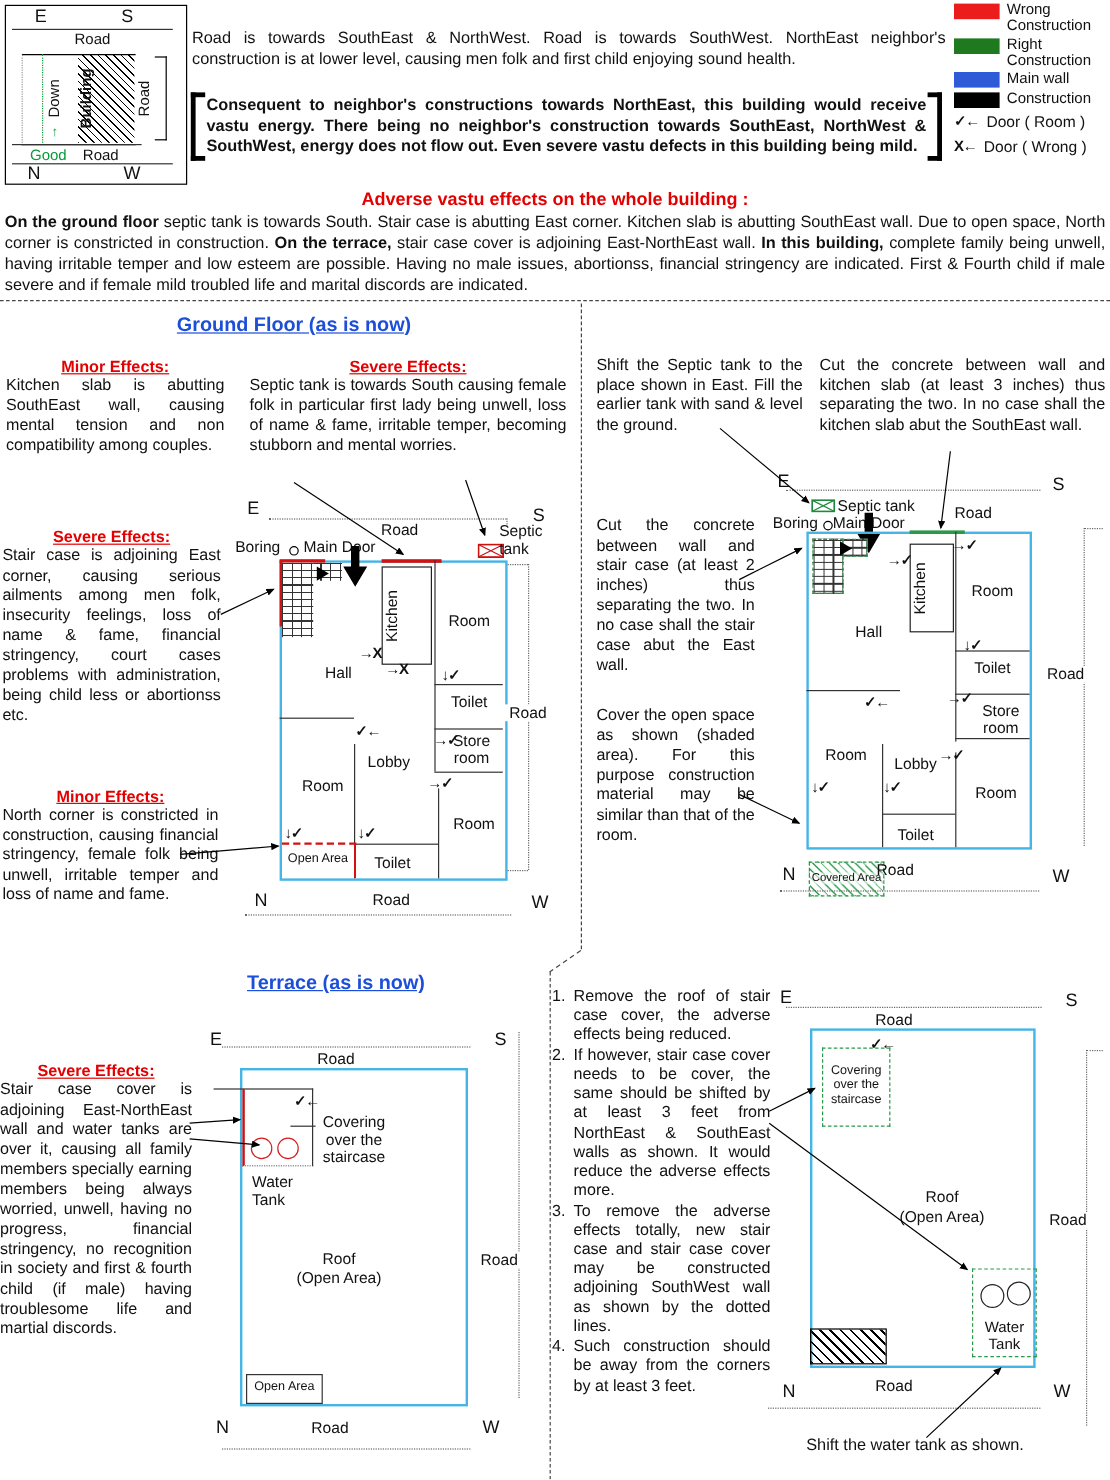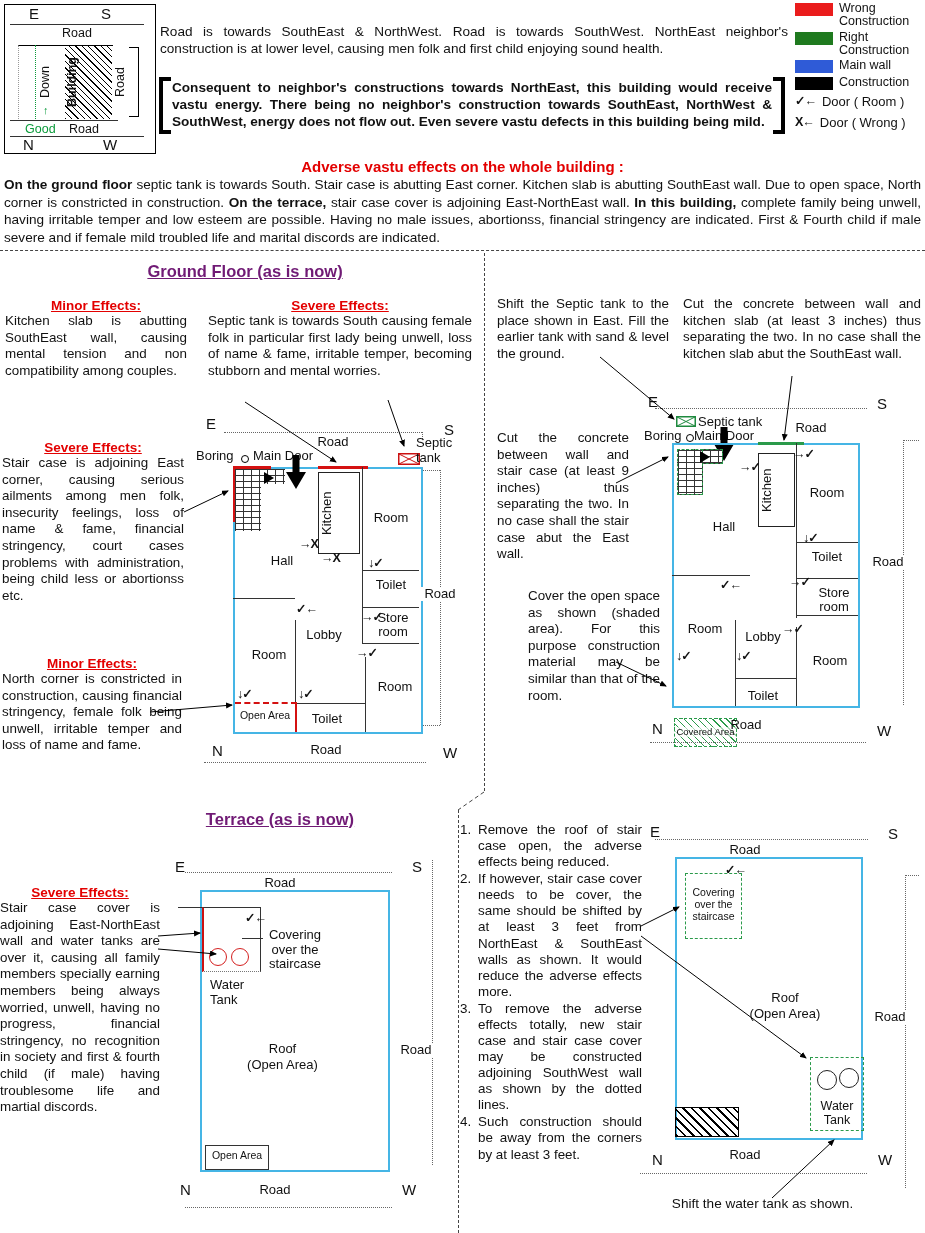--- a/index.html
+++ b/index.html
@@ -3,21 +3,21 @@
 <meta charset="utf-8">
 <style>
   html,body{margin:0;padding:0;background:#fff;}
   .page{position:relative;width:925px;height:1233px;background:#fff;font-family:"Liberation Sans",sans-serif;color:#111;overflow:hidden;}
   .abs{position:absolute;}
   .t{font-size:13.4px;line-height:1.24;text-align:justify;}
   .tc{font-size:13.4px;line-height:1.24;text-align:center;}
   .b{font-weight:bold;}
   .et{font-size:13.5px;font-weight:bold;color:#e30000;text-decoration:underline;text-align:center;}
   .sect{font-size:16.5px;font-weight:bold;text-decoration:underline;text-align:center;}
-  .red{color:#701a75;}
+  .red{color:#1d4ed8;}
   .green{color:#007b00;}
   .lbl{font-size:13px;text-align:center;line-height:1.08;}
   .cmp{font-size:15px;font-weight:normal;}
   .hl{height:0;border-top:1px dotted #666;}
   .hls{height:0;border-top:1px solid #333;}
   .vl{width:0;border-left:1px dotted #666;}
   .wallh{height:1px;background:#333;}
   .wallv{width:1px;background:#333;}
   .prect{border:2px solid #45b5e5;}
   .redseg{background:#d41111;}
@@ -194,22 +194,22 @@
     <div class="abs vl" style="left:244px;top:55px;height:255px;"></div>
     <div class="abs hl" style="left:227px;top:55px;width:17px;"></div>
     <div class="abs hl" style="left:227px;top:310px;width:17px;"></div>
     <div class="abs lbl" style="left:222px;top:172px;width:44px;background:#fff;">Road</div>
     <div class="abs lbl" style="left:100px;top:328px;width:60px;">Road</div>
     <div class="abs hl" style="left:8px;top:347px;width:222px;"></div>
   </div>
 
   <div class="abs t" style="left:497px;top:296px;width:172px;">Shift the Septic tank to the place shown in East. Fill the earlier tank with sand &amp; level the ground.</div>
   <div class="abs t" style="left:683px;top:296px;width:238px;">Cut the concrete between wall and kitchen slab (at least 3 inches) thus separating the two. In no case shall the kitchen slab abut the SouthEast wall.</div>
-  <div class="abs t" style="left:497px;top:430px;width:132px;">Cut the concrete between wall and stair case (at least 9 inches) thus separating the two. In no case shall the stair case abut the East wall.</div>
-  <div class="abs t" style="left:497px;top:588px;width:132px;margin-left:31px;">Cover the open space as shown (shaded area). For this purpose construction material may be similar than that of the room.</div>
+  <div class="abs t" style="left:497px;top:430px;width:132px;">Cut the concrete between wall and stair case (at least 2 inches) thus separating the two. In no case shall the stair case abut the East wall.</div>
+  <div class="abs t" style="left:497px;top:588px;width:132px;">Cover the open space as shown (shaded area). For this purpose construction material may be similar than that of the room.</div>
 
   <div class="abs" style="left:636px;top:390px;width:292px;height:365px;">
     <div class="abs cmp" style="left:12px;top:3px;">E</div>
     <div class="abs cmp" style="left:241px;top:5px;">S</div>
     <div class="abs cmp" style="left:16px;top:330px;">N</div>
     <div class="abs cmp" style="left:241px;top:332px;">W</div>
     <div class="abs hl" style="left:19px;top:18px;width:212px;"></div>
     <div class="abs lbl" style="left:150px;top:31px;width:50px;">Road</div>
 
     <svg class="abs" style="left:40px;top:26px;" width="20" height="11">
@@ -306,21 +306,21 @@
     <div class="abs lbl" style="left:234px;top:243px;width:44px;background:#fff;">Road</div>
     <div class="abs cmp" style="left:20px;top:381px;">N</div>
     <div class="abs cmp" style="left:242px;top:381px;">W</div>
     <div class="abs lbl" style="left:85px;top:383px;width:60px;">Road</div>
     <div class="abs hl" style="left:25px;top:407px;width:207px;"></div>
   </div>
 
   <div class="abs" style="left:460px;top:822px;width:182px;">
     <div class="step">
         <span class="stepnum">1.</span>
-        <div class="t" style="flex:1;line-height:1.2;">Remove the roof of stair case open, the adverse effects being reduced.</div>
+        <div class="t" style="flex:1;line-height:1.2;">Remove the roof of stair case cover, the adverse effects being reduced.</div>
       </div>
     <div class="step">
         <span class="stepnum">2.</span>
         <div class="t" style="flex:1;line-height:1.2;">If however, stair case cover needs to be cover, the same should be shifted by at least 3 feet from NorthEast &amp; SouthEast walls as shown. It would reduce the adverse effects more.</div>
       </div>
     <div class="step">
         <span class="stepnum">3.</span>
         <div class="t" style="flex:1;line-height:1.2;">To remove the adverse effects totally, new stair case and stair case cover may be constructed adjoining SouthWest wall as shown by the dotted lines.</div>
       </div>
     <div class="step">

